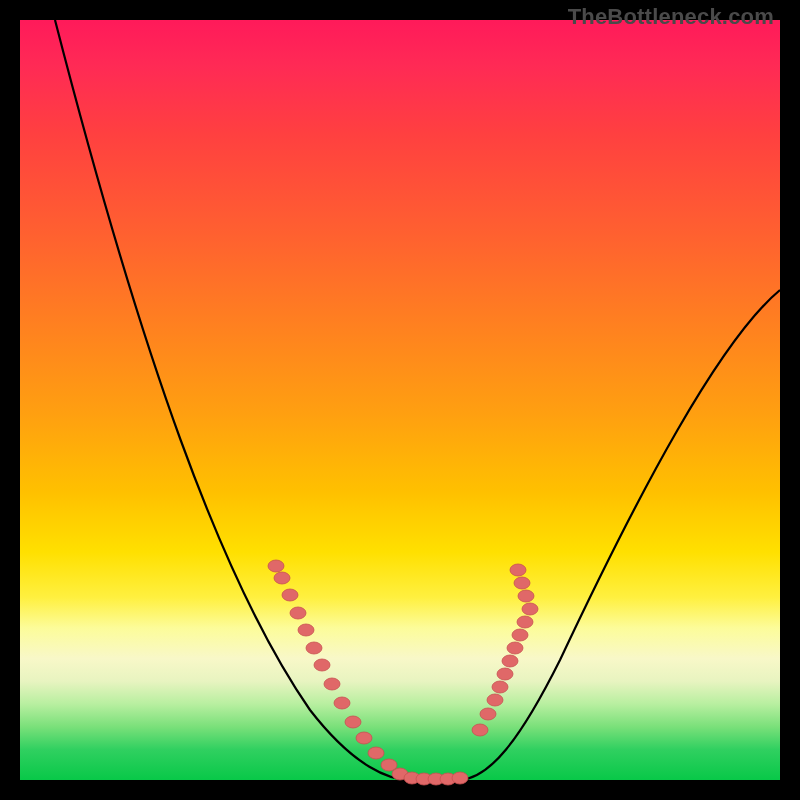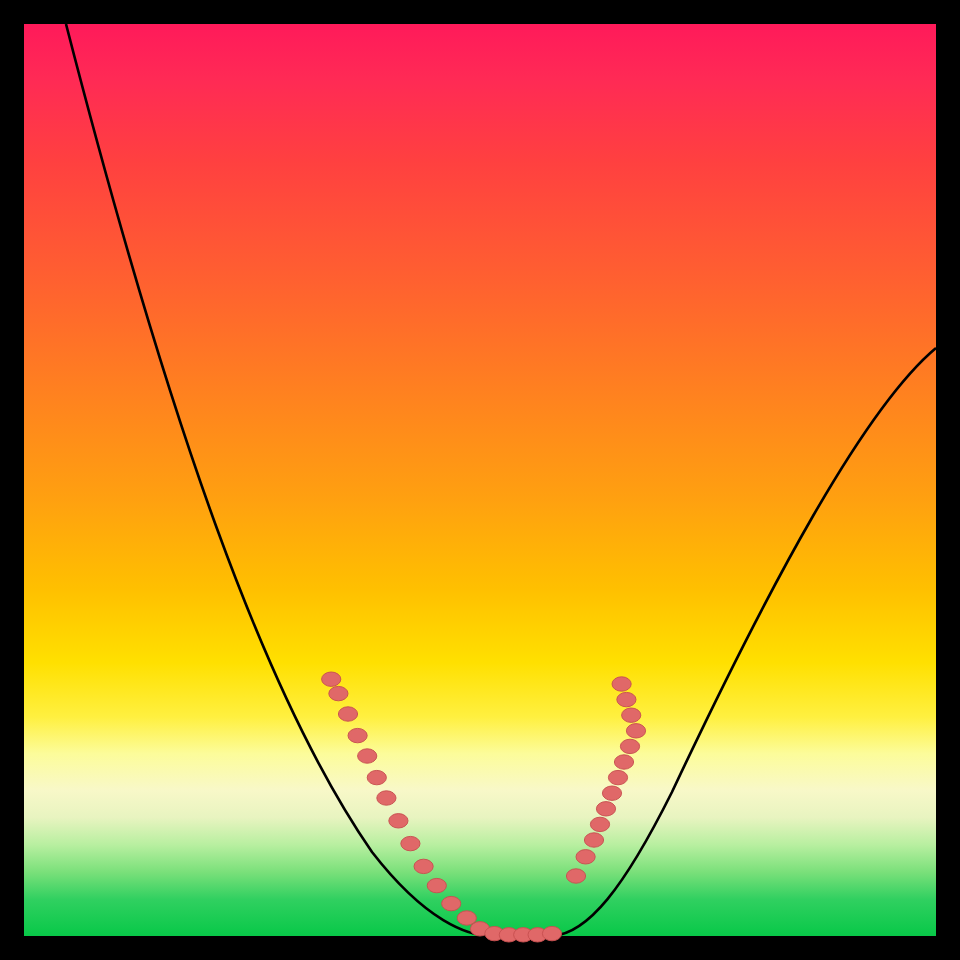--- a/index.html
+++ b/index.html
@@ -73,20 +73,21 @@
     stroke: #c85050;
     stroke-width: 0.8;
   }
 </style>
 </head>
 <body>
 
 <div class="frame">
   <div class="plot"></div>
 
+  <div class="watermark">TheBottleneck.com</div>
 
   <svg class="curve" viewBox="0 0 760 760">
     <path class="curve-path" d="M 35 0 C 120 330, 200 560, 290 690 C 335 748, 370 760, 390 760 L 440 760 C 470 758, 500 720, 540 640 C 620 470, 700 320, 760 270"></path>
     <g id="dots">
         <ellipse cx="256" cy="546" rx="8" ry="6" class="dot"></ellipse>
         <ellipse cx="262" cy="558" rx="8" ry="6" class="dot"></ellipse>
         <ellipse cx="270" cy="575" rx="8" ry="6" class="dot"></ellipse>
         <ellipse cx="278" cy="593" rx="8" ry="6" class="dot"></ellipse>
         <ellipse cx="286" cy="610" rx="8" ry="6" class="dot"></ellipse>
         <ellipse cx="294" cy="628" rx="8" ry="6" class="dot"></ellipse>

